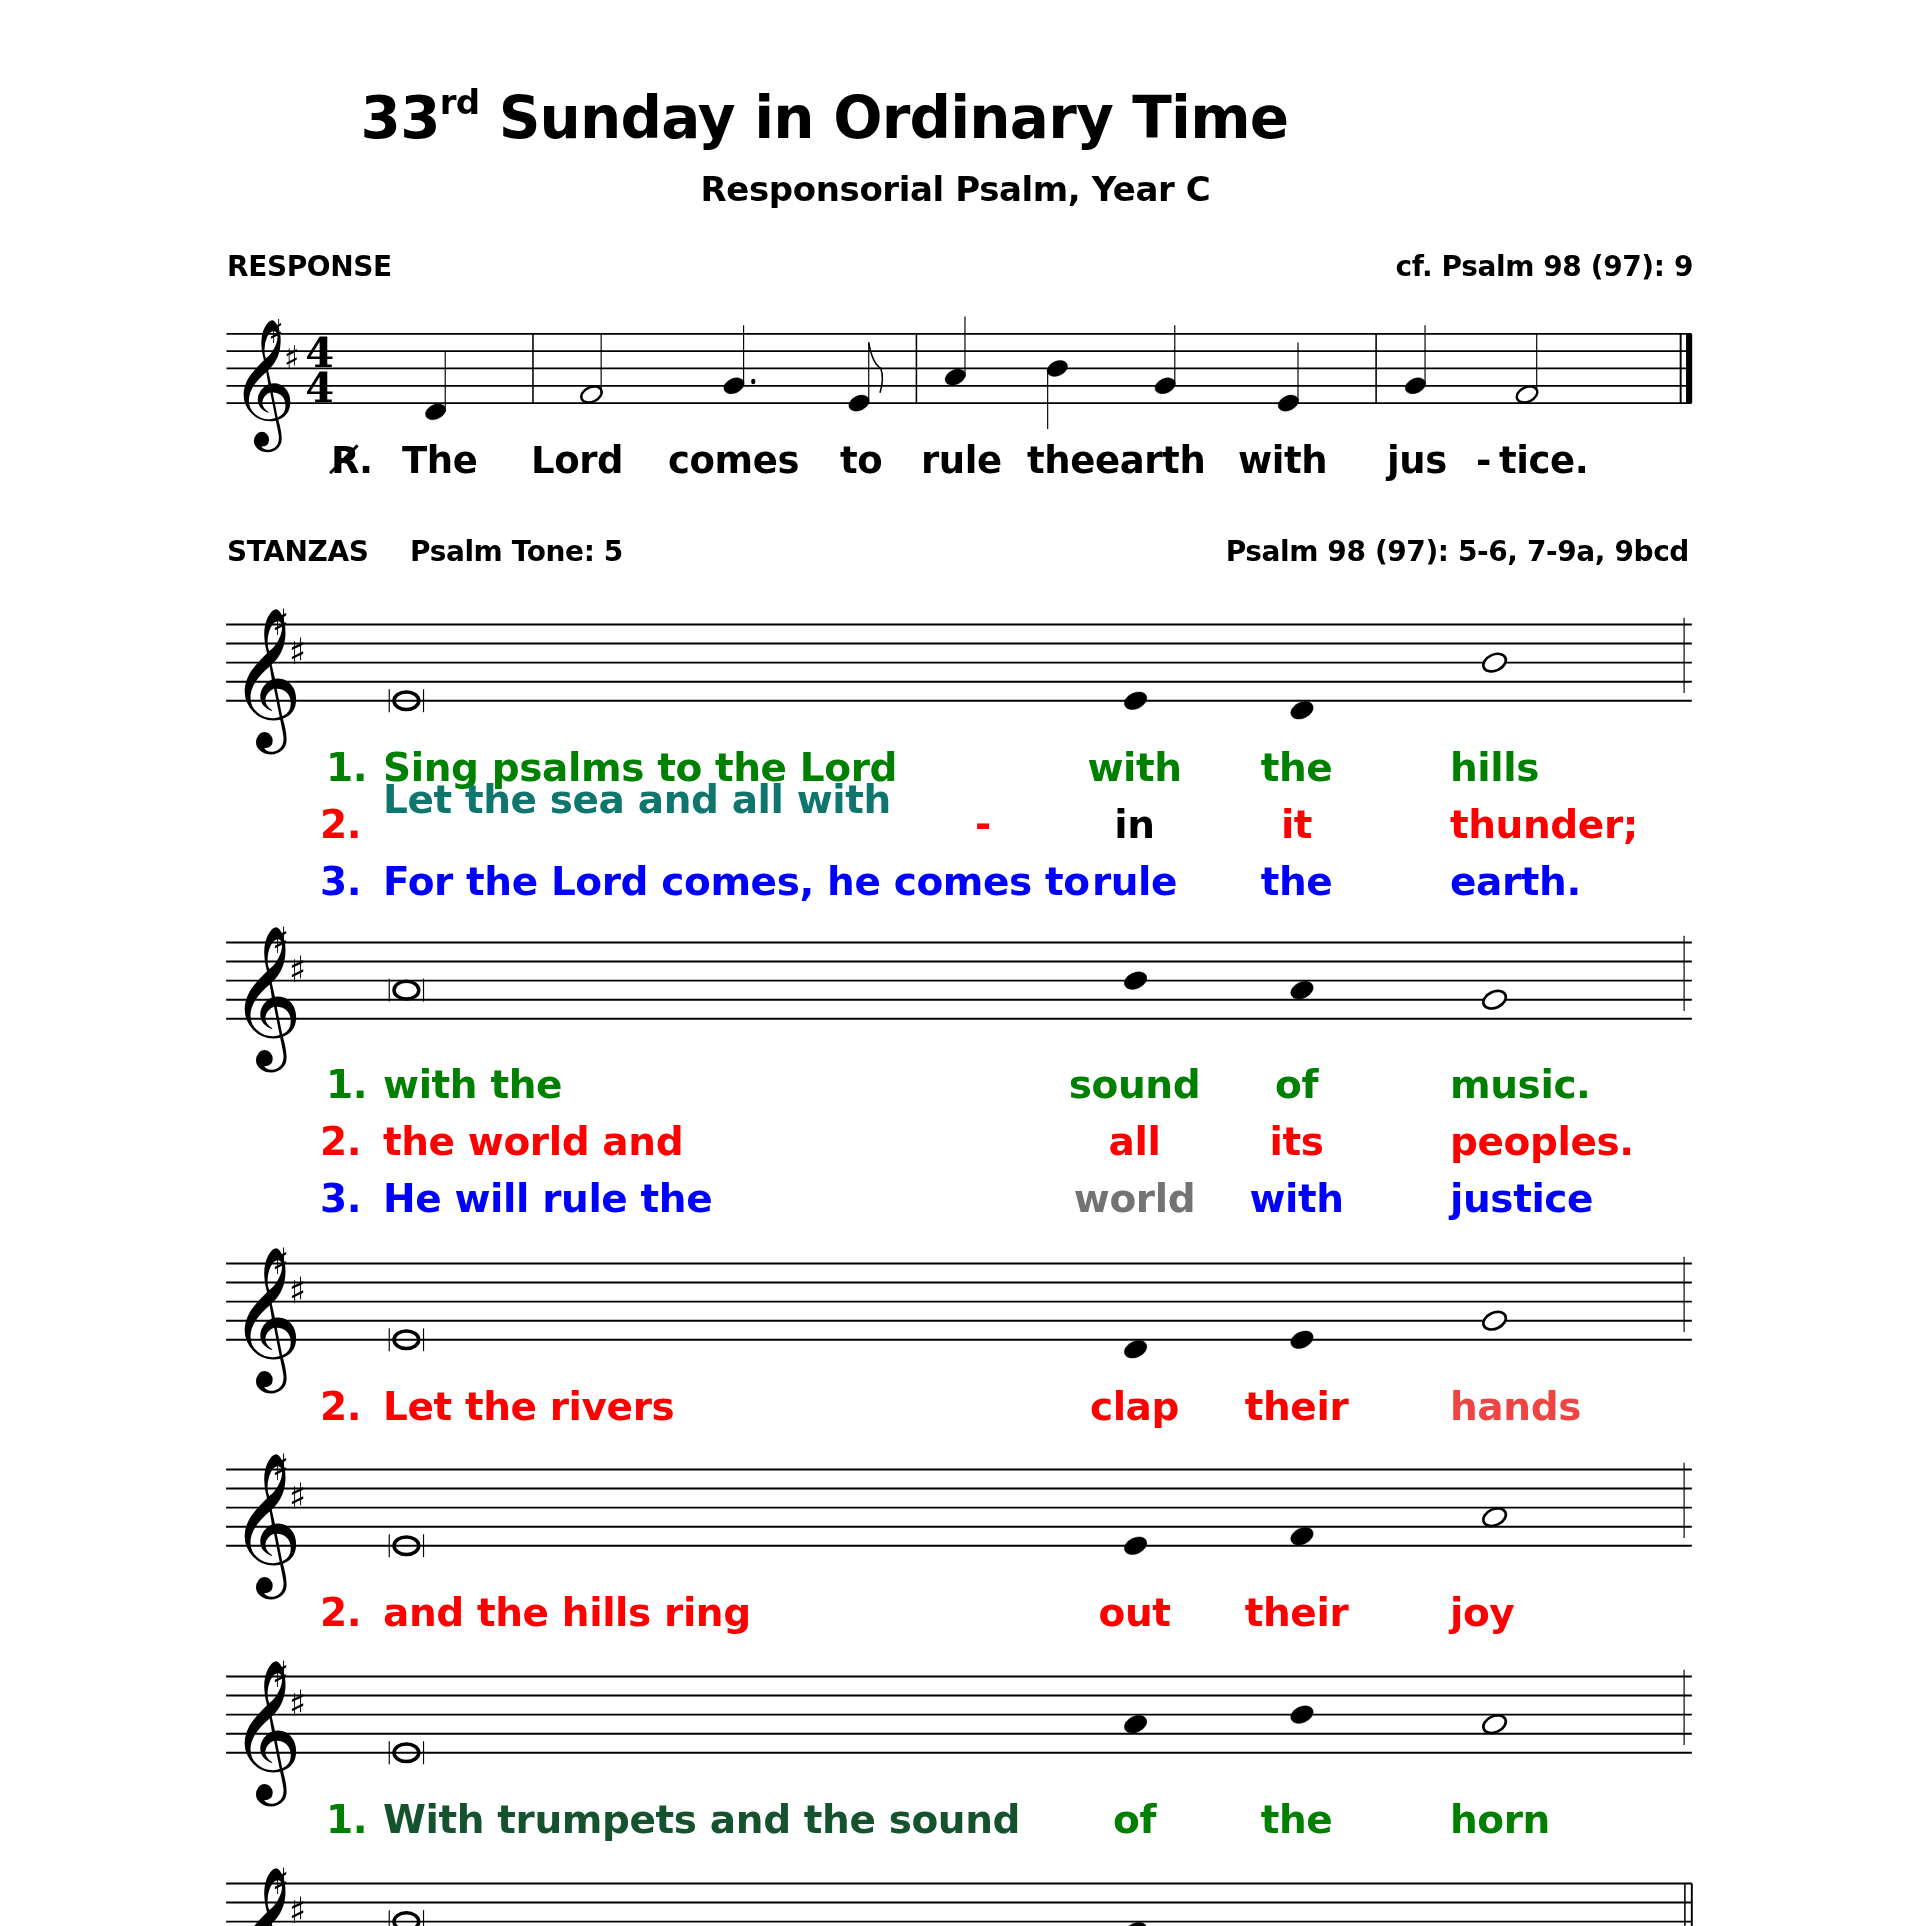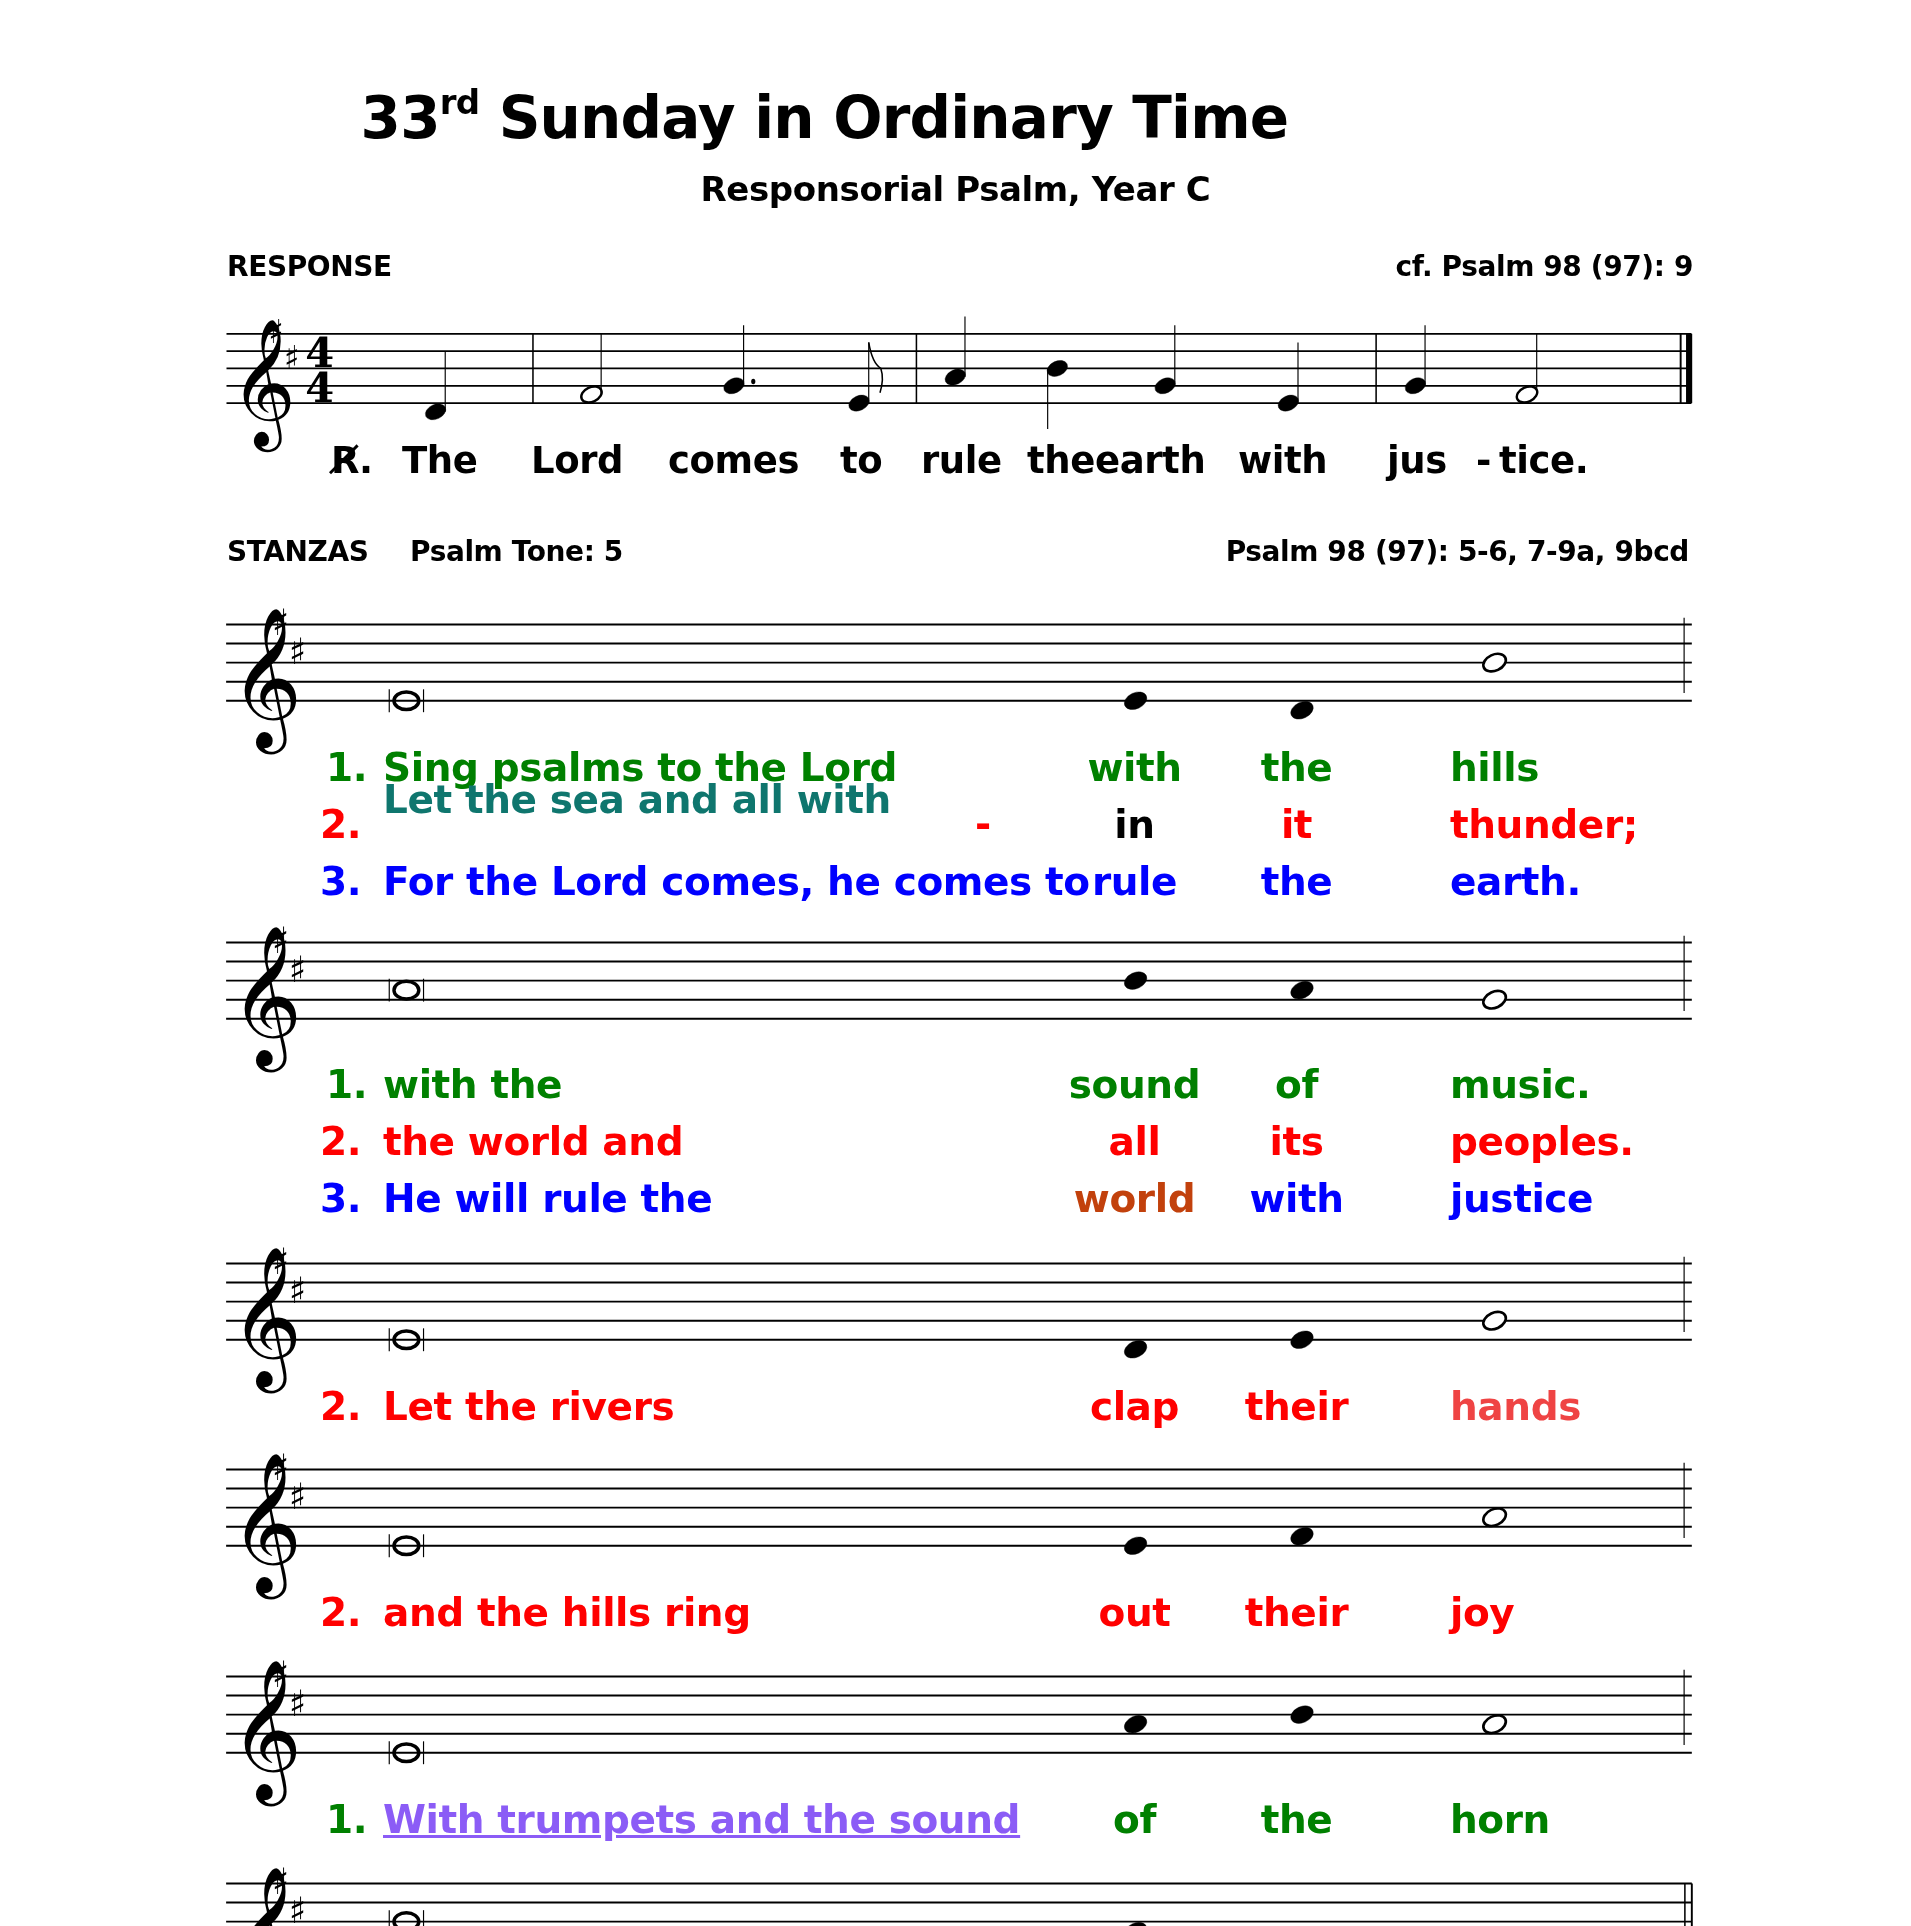--- a/index.html
+++ b/index.html
@@ -189,21 +189,21 @@
       <div class="abs lyric" style="color: rgb(255, 0, 0); top: 1119px; left: 383px;">the world and</div>
       <div class="abs lyric" style="color: rgb(255, 0, 0); top: 1119px; left: 975px;"></div>
       <div class="abs lyric" style="color: rgb(255, 0, 0); top: 1119px; left: 1019px; width: 231px; text-align: center;">all</div>
       <div class="abs lyric" style="color: rgb(255, 0, 0); top: 1119px; left: 1181px; width: 231px; text-align: center;">its</div>
       <div class="abs lyric" style="color: rgb(255, 0, 0); top: 1119px; left: 1450px;">peoples.</div>
     </div>
     <div>
       <div class="abs lyric" style="color: rgb(0, 0, 255); top: 1176px; left: 320px;">3.</div>
       <div class="abs lyric" style="color: rgb(0, 0, 255); top: 1176px; left: 383px;">He will rule the</div>
       <div class="abs lyric" style="color: rgb(0, 0, 255); top: 1176px; left: 975px;"></div>
-      <div class="abs lyric" style="color: #c2410c; top: 1176px; left: 1019px; width: 231px; text-align: center;">world</div>
+      <div class="abs lyric" style="color: #737373; top: 1176px; left: 1019px; width: 231px; text-align: center;">world</div>
       <div class="abs lyric" style="color: rgb(0, 0, 255); top: 1176px; left: 1181px; width: 231px; text-align: center;">with</div>
       <div class="abs lyric" style="color: rgb(0, 0, 255); top: 1176px; left: 1450px;">justice</div>
     </div>
     <svg class="staff" width="1911" height="162" style="top: 1221px;" viewBox="0 0 4961 420">
       <line x1="587" x2="4392" y1="110" y2="110" stroke="#000" stroke-width="4.95"></line>
       <line x1="587" x2="4392" y1="159.5" y2="159.5" stroke="#000" stroke-width="4.95"></line>
       <line x1="587" x2="4392" y1="209" y2="209" stroke="#000" stroke-width="4.95"></line>
       <line x1="587" x2="4392" y1="258.5" y2="258.5" stroke="#000" stroke-width="4.95"></line>
       <line x1="587" x2="4392" y1="308" y2="308" stroke="#000" stroke-width="4.95"></line>
       <text x="597" y="355.025" font-size="316.8" font-family="DejaVu Sans, sans-serif">𝄞</text>
@@ -286,21 +286,21 @@
       </g>
       <g>
         <ellipse cx="3380" cy="209" rx="30.69" ry="20.79" transform="rotate(-25 3380 209)" fill="#000" stroke="#000" stroke-width="1"></ellipse>
       </g>
       <g>
         <ellipse cx="3880" cy="233.75" rx="30.69" ry="20.79" transform="rotate(-25 3880 233.75)" fill="#fff" stroke="#000" stroke-width="6.930000000000001"></ellipse>
       </g>
     </svg>
     <div>
       <div class="abs lyric" style="color: rgb(0, 128, 0); top: 1797px; left: 326px;">1.</div>
-      <div class="abs lyric" style="color: #8b5cf6; top: 1797px; left: 383px; text-decoration: underline;">With trumpets and the sound</div>
+      <div class="abs lyric" style="color: #14532d; top: 1797px; left: 383px;">With trumpets and the sound</div>
       <div class="abs lyric" style="color: rgb(0, 128, 0); top: 1797px; left: 975px;"></div>
       <div class="abs lyric" style="color: rgb(0, 128, 0); top: 1797px; left: 1019px; width: 231px; text-align: center;">of</div>
       <div class="abs lyric" style="color: rgb(0, 128, 0); top: 1797px; left: 1181px; width: 231px; text-align: center;">the</div>
       <div class="abs lyric" style="color: rgb(0, 128, 0); top: 1797px; left: 1450px;">horn</div>
     </div>
     <svg class="staff" width="1911" height="162" style="top: 1841px;" viewBox="0 0 4961 420">
       <line x1="587" x2="4392" y1="110" y2="110" stroke="#000" stroke-width="4.95"></line>
       <line x1="587" x2="4392" y1="159.5" y2="159.5" stroke="#000" stroke-width="4.95"></line>
       <line x1="587" x2="4392" y1="209" y2="209" stroke="#000" stroke-width="4.95"></line>
       <line x1="587" x2="4392" y1="258.5" y2="258.5" stroke="#000" stroke-width="4.95"></line>

